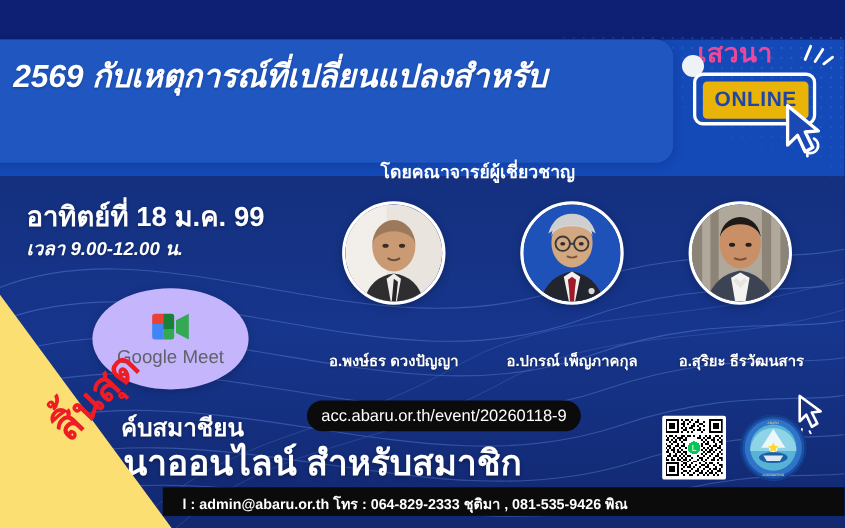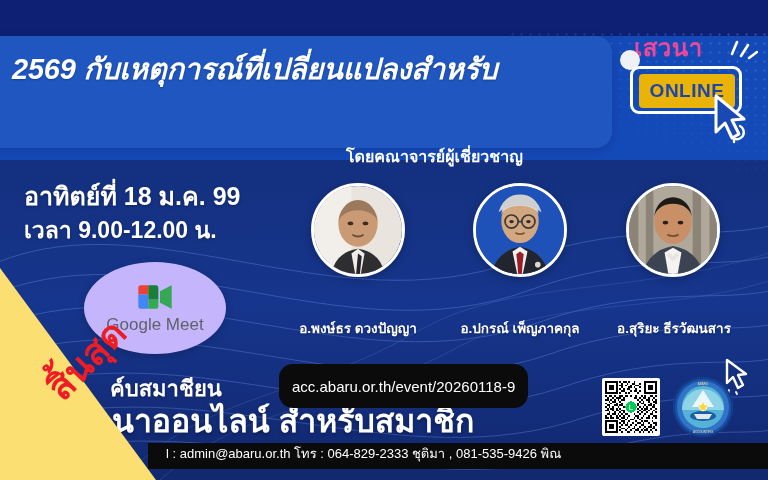--- a/index.html
+++ b/index.html
@@ -81,21 +81,21 @@
   }
   .badge-spark { position:absolute; left:108px; top:6px; width:30px; height:26px; }
   .badge-cursor { position:absolute; left:86px; top:64px; width:48px; height:52px; }
 
   
   .date-l1, .date-l2 {
     position:absolute; left:24px; color:#fff; font-weight:700;
     white-space:nowrap; text-shadow:0 1px 3px rgba(0,0,0,.3);
   }
   .date-l1 { top:176px; font-size:25px; }
-  .date-l2 { top:212px; font-size:23px; }
+  .date-l2 { top:212px; font-size:17px;font-style:italic; }
 
   
   .gmeet {
     position:absolute; left:84px; top:262px; width:142px; height:92px;
     background:#c4b5fd; border-radius:50%;
     display:flex; flex-direction:column; align-items:center;
     justify-content:center; gap:2px;
     box-shadow:0 2px 8px rgba(0,0,0,.2);
   }
   .gmeet-logo { width:40px; height:32px; }
@@ -125,41 +125,41 @@
     position:absolute; left:110px; top:371px; color:#fff;
     font-size:22px; font-weight:700; white-space:nowrap;
     text-shadow:0 1px 3px rgba(0,0,0,.35);
   }
   .reg-l2 {
     position:absolute; left:112px; top:395px; color:#fff;
     font-size:32px; font-weight:700; white-space:nowrap;
     text-shadow:0 2px 4px rgba(0,0,0,.35);
   }
   .url-chip {
-    position:absolute; left:279px; top:364px; height:44px;
+    position:absolute; left:279px; top:364px; height:28px;
     background:#0b0b0b; border-radius:14px;
     display:flex; align-items:center; padding:0 13px;
   }
   .url-chip span { color:#fff; font-size:15px; white-space:nowrap; }
   .url-cursor { position:absolute; left:718px; top:357px; width:36px; height:38px; }
 
   
   .qr {
     position:absolute; left:602px; top:378px; width:58px; height:58px;
     background:#fff; padding:3px; border-radius:2px;
   }
   .qr svg { display:block; width:100%; height:100%; }
   .seal { position:absolute; left:672px; top:376px; width:62px; height:62px; }
   .seal svg { display:block; width:100%; height:100%; }
 
   
   .contact {
     position:absolute; left:148px; top:443px; height:26px; right:0;
-    background:#0b0b0b; display:flex; align-items:flex-start;
-    padding-left:18px; overflow:hidden;
+    background:#0b0b0b; display:flex; align-items:flex-end;
+    padding-left:18px; overflow:hidden;font-weight:bold;
   }
   .contact span { color:#fff; font-size:13px; white-space:nowrap; }
 
   
   .ended-wrap {
     position:absolute; left:0; top:0; width:768px; height:480px;
     pointer-events:none;
   }
   .ended-tri {
     position:absolute; left:0; top:0; width:768px; height:480px;

